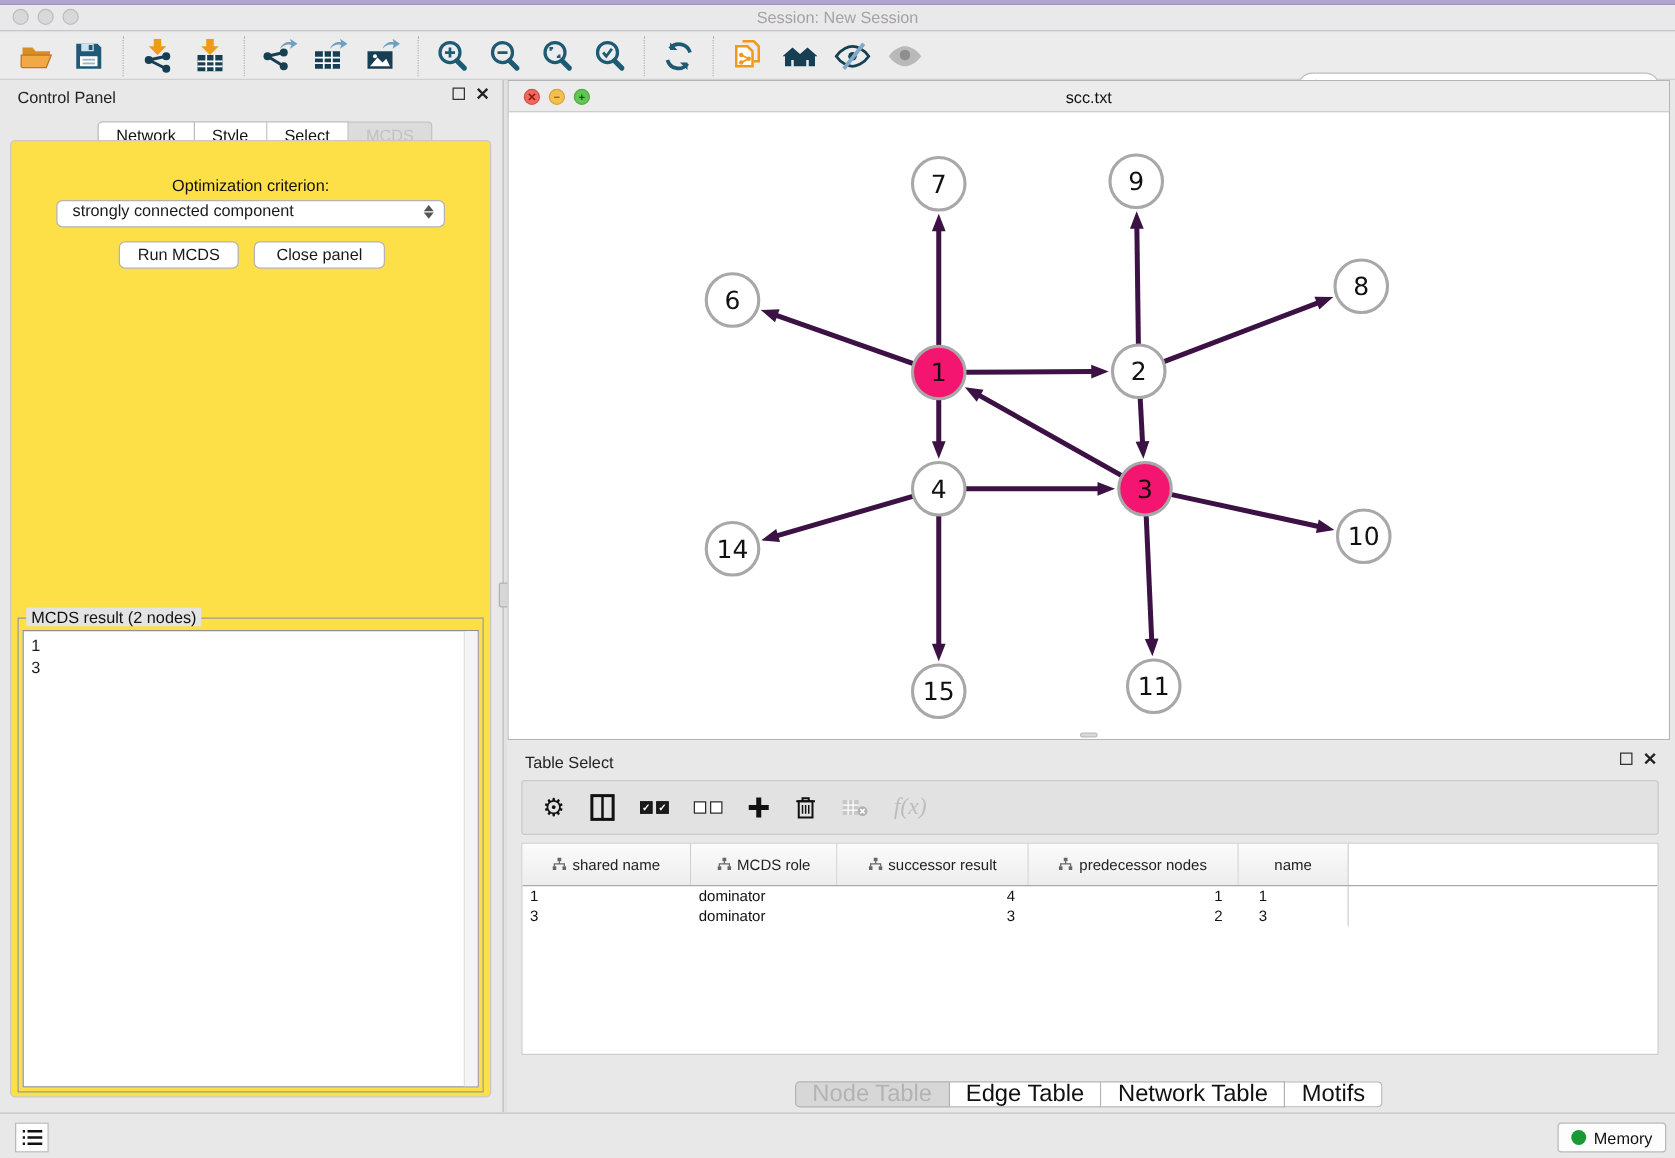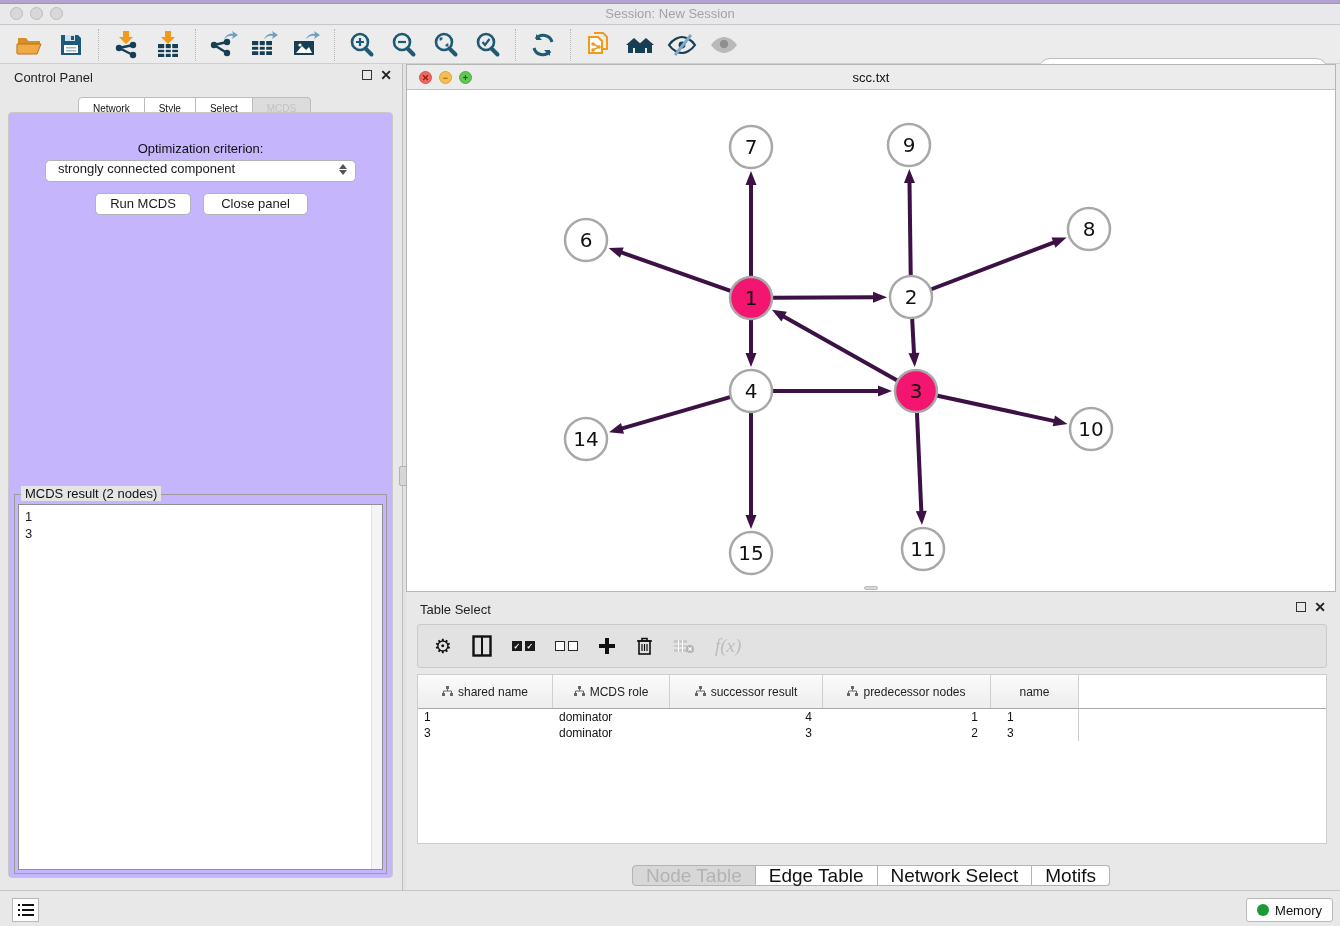--- a/index.html
+++ b/index.html
@@ -31,26 +31,26 @@
 
   .panel-header { position:relative; height:26px; }
   .panel-header .ph-title { position:absolute; left:14px; top:6px; font-size:13px; color:#222; }
   .ph-controls { position:absolute; right:10px; top:5px; display:flex; gap:8px; align-items:center; }
   .float-box { width:10px; height:10px; border:1.6px solid #333; display:inline-block; }
   .close-x { font-size:14px; font-weight:bold; color:#222; line-height:12px; }
 
   
   .cp-tabs { position:absolute; left:78px; top:33px; display:flex; }
   .cp-tab { height:22px; padding:0 14px; background:#fff; border:1px solid #bcbcbc; border-left:none;
-    font-size:10px; display:flex; align-items:center; color:#111; }
+    font-size:13px; display:flex; align-items:center; color:#111; }
   .cp-tab:first-child { border-left:1px solid #bcbcbc; border-radius:4px 0 0 4px; }
   .cp-tab.disabled { background:#dcdcdc; color:#c2c2c2; border-radius:0 4px 4px 0; }
 
   .cp-body { position:absolute; left:8px; top:48px; width:385px; height:766px;
-    background:#c4b5fd; border:1px solid #c8c8c8; border-radius:4px; }
+    background:#fde047; border:1px solid #c8c8c8; border-radius:4px; }
   .opt-label { position:absolute; left:0; right:0; top:28px; text-align:center; font-size:13px; color:#111; }
   .dropdown { position:absolute; left:36px; top:47px; width:311px; height:22px; background:#fff;
     border:1px solid #b3b3b3; border-radius:5px; font-size:13px; display:flex; align-items:flex-start; padding:0 24px 0 12px; }
   .dd-arrows { position:absolute; right:8px; top:3px; display:flex; flex-direction:column; gap:1px; }
   .dd-arrows i { width:0; height:0; border-left:4px solid transparent; border-right:4px solid transparent; }
   .dd-arrows .up { border-bottom:5px solid #555; }
   .dd-arrows .dn { border-top:5px solid #555; }
   .cp-btn { position:absolute; top:80px; height:22px; background:#fff; border:1px solid #b3b3b3; border-radius:5px;
     font-size:13px; text-align:center; line-height:20px; }
   .btn-run { left:86px; width:96px; }
@@ -461,21 +461,21 @@
         <div class="td c1">dominator</div>
         <div class="td c2 num-r" style="padding-right:11px">3</div>
         <div class="td c3 num-r" style="padding-right:13px">2</div>
         <div class="td c4" style="padding-left:16px">3</div>
       </div>
     </div>
 
     <div class="tp-tabs">
       <span class="tp-tab selected">Node Table</span>
       <span class="tp-tab">Edge Table</span>
-      <span class="tp-tab">Network Select</span>
+      <span class="tp-tab">Network Table</span>
       <span class="tp-tab">Motifs</span>
     </div>
   </div>
 
   <div class="statusbar">
     <span class="sb-list-btn">
       <svg width="16" height="14" viewBox="0 0 16 14">
         <rect x="0" y="1" width="2" height="2" fill="#111"></rect>
           <rect x="4" y="1" width="12" height="2" fill="#111"></rect>
         <rect x="0" y="6" width="2" height="2" fill="#111"></rect>

